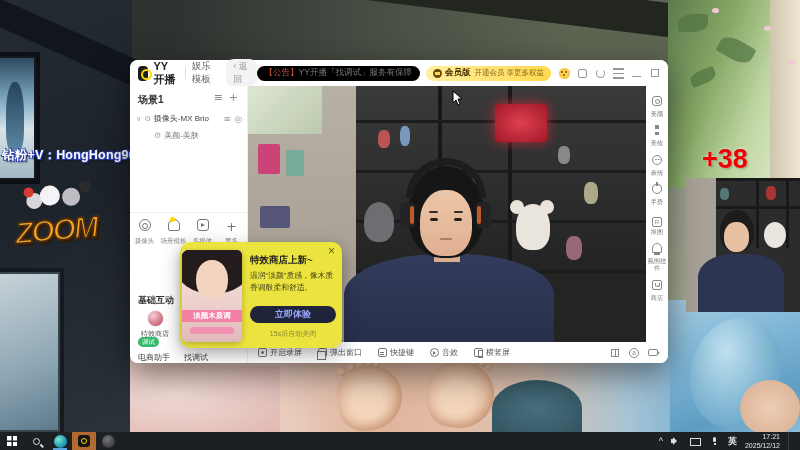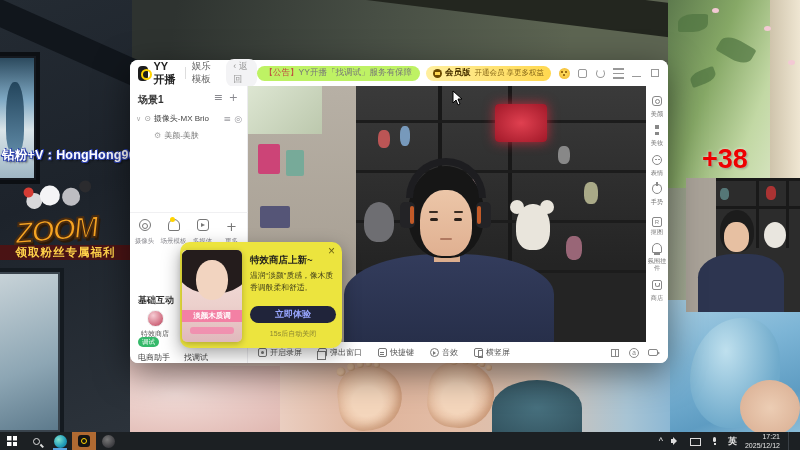--- a/index.html
+++ b/index.html
@@ -65,21 +65,21 @@
   #app{left:130px;top:60px;width:538px;height:303px;background:#f7f8fa;border-radius:8px;
     box-shadow:0 10px 34px rgba(0,0,0,.5);}
   #titlebar{position:absolute;left:0;top:0;width:538px;height:26px;background:#fff;border-radius:8px 8px 0 0;
     display:flex;align-items:center;padding:0 8px;}
   #yy-logo{width:15px;height:15px;background:#1d1d1d;border-radius:4px;position:relative;margin-right:5px;}
   #yy-logo::after{content:"";position:absolute;left:3px;top:3px;width:7px;height:7px;border:2px solid #ffd400;border-radius:50%;}
   #app-name{font-size:11px;font-weight:bold;color:#222;}
   .tb-sep{width:1px;height:12px;background:#ddd;margin:0 6px;}
   #template-label{font-size:9.5px;color:#666;}
   #back-pill{margin-left:8px;font-size:9px;color:#999;background:#f3f3f5;border-radius:8px;padding:1px 7px;cursor:pointer;}
-  #announce{margin-left:auto;height:15px;background:#bef264;border-radius:8px;display:flex;align-items:center;
+  #announce{margin-left:auto;height:15px;background:#000000;border-radius:8px;display:flex;align-items:center;
     padding:0 8px;font-size:8.5px;white-space:nowrap;cursor:pointer;}
   #announce .tag{color:#c05040;}
   #announce .txt{color:#777;}
   #vip-pill{margin-left:6px;height:15px;background:linear-gradient(90deg,#ffef9e,#ffd84f);border-radius:8px;
     display:flex;align-items:center;padding:0 7px;font-size:8.5px;white-space:nowrap;cursor:pointer;}
   #vip-pill .crown{width:9px;height:9px;background:#6b4a00;border-radius:50%;margin-right:3px;position:relative;}
   #vip-pill .crown::after{content:"";position:absolute;left:2px;top:3px;width:5px;height:3px;background:#ffd84f;}
   #vip-pill .b{font-weight:bold;color:#4a3300;margin-right:4px;}
   #vip-pill .d{color:#8a6a1a;font-size:7.5px;}
   #tb-icons{display:flex;align-items:center;gap:7px;margin-left:8px;}
@@ -284,21 +284,20 @@
   <div class="wp" id="zoom-logo">
     <div class="chars">
       <div class="c" style="left:2px;top:6px;width:16px;height:16px;background:#d8d8da;"></div>
       <div class="c" style="left:16px;top:0px;width:20px;height:20px;background:#f4f4f6;"></div>
       <div class="c" style="left:38px;top:4px;width:18px;height:18px;background:#bdbdc2;"></div>
       <div class="c" style="left:0px;top:0px;width:10px;height:10px;background:#d43c34;"></div>
       <div class="c" style="left:56px;top:-2px;width:12px;height:12px;background:#2b2b2e;"></div>
     </div>
     <div id="zoom-text">ZOOM</div>
   </div>
-  <div class="wp" id="fan-banner">领取粉丝专属福利</div>
   <div class="wp" id="gift-counter">+38</div>
 
   <div class="wp" id="preview">
     <div class="wall"></div>
     <div class="shelf" style="left:30px;top:0;width:84px;height:3px;"></div>
     <div class="shelf" style="left:30px;top:28px;width:84px;height:3px;"></div>
     <div class="shelf" style="left:70px;top:0;width:3px;height:70px;"></div>
     <div class="shelf" style="left:100px;top:0;width:3px;height:70px;"></div>
     <div class="fig" style="left:80px;top:8px;width:10px;height:14px;background:#a33;"></div>
     <div class="fig" style="left:34px;top:10px;width:9px;height:12px;background:#577;"></div>

